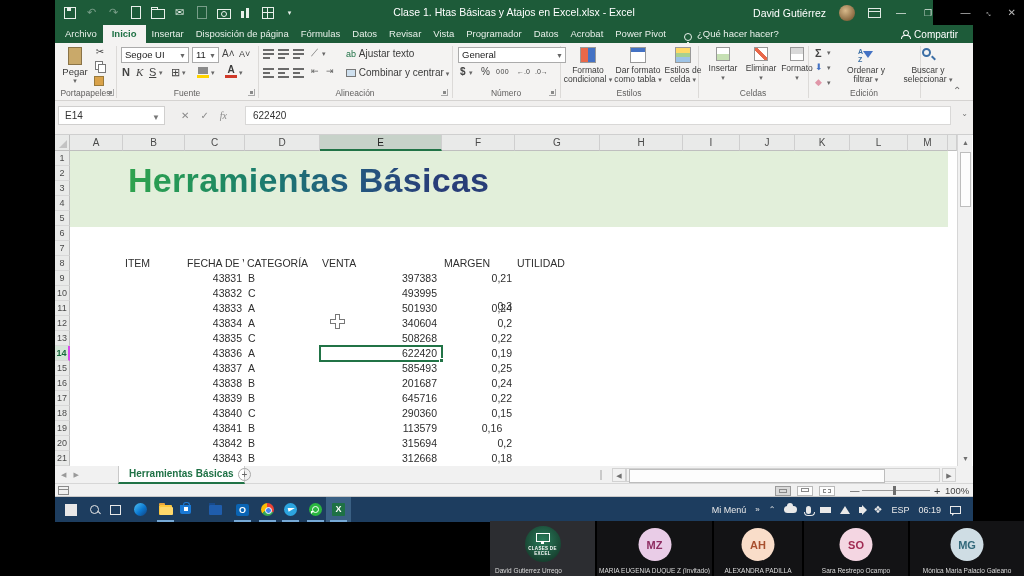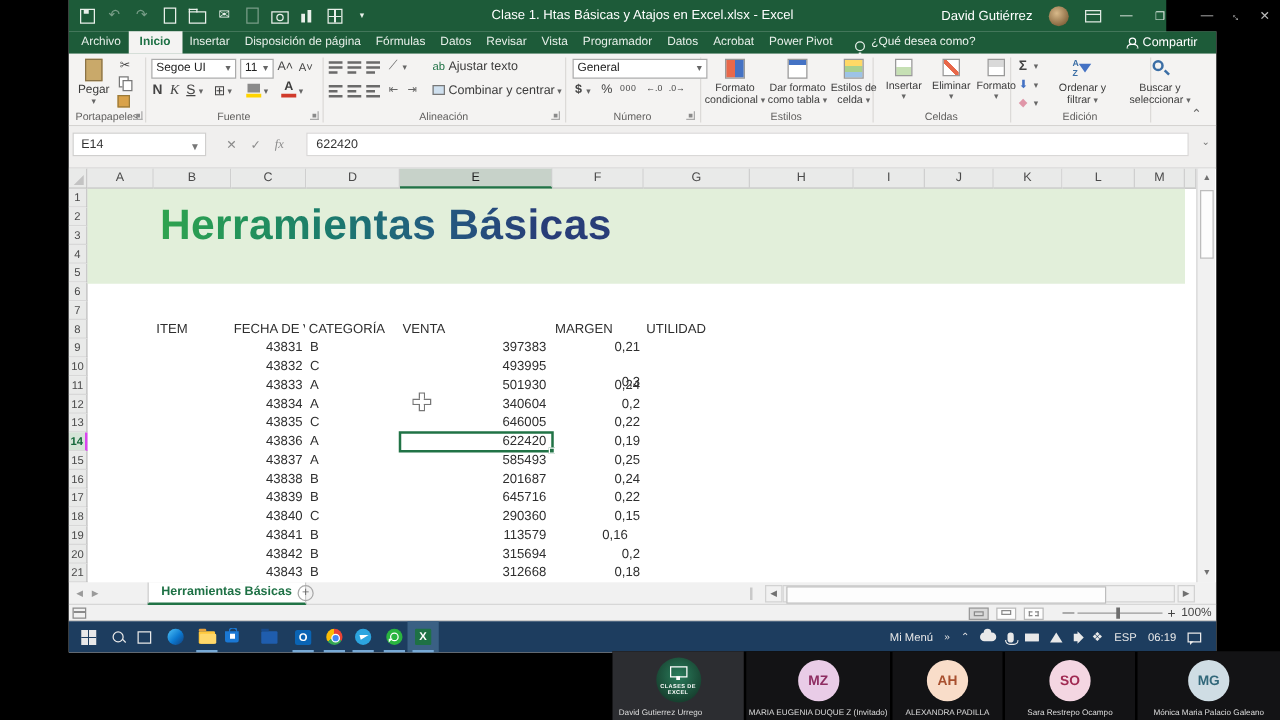--- a/index.html
+++ b/index.html
@@ -188,21 +188,21 @@
       <div class="rtab">Fórmulas</div>
       <div class="rtab">Datos</div>
       <div class="rtab">Revisar</div>
       <div class="rtab">Vista</div>
       <div class="rtab">Programador</div>
       <div class="rtab">Datos</div>
       <div class="rtab">Acrobat</div>
       <div class="rtab">Power Pivot</div>
       <div class="qbox">
         <div class="bulb"></div>
-        <div>¿Qué desea como?</div>
+        <div>¿Qué hacer hacer?</div>
       </div>
     </div>
   <div class="share">
       <span class="person"></span>
       <span>Compartir</span>
     </div>
 
   <div class="ribbon" id="ribbon">
       <div class="gsep" style="left:61px"></div>
       <div class="gsep" style="left:203px"></div>
@@ -427,21 +427,21 @@
       <div class="cell" style="left:130px;top:166px;width:57px;text-align:right">43833</div>
       <div class="cell" style="left:193px;top:166px;width:30px">A</div>
       <div class="cell" style="left:267px;top:166px;width:115px;text-align:right">501930</div>
       <div class="cell" style="left:389px;top:166px;width:68px;text-align:right">0,24</div>
       <div class="cell" style="left:130px;top:181px;width:57px;text-align:right">43834</div>
       <div class="cell" style="left:193px;top:181px;width:30px">A</div>
       <div class="cell" style="left:267px;top:181px;width:115px;text-align:right">340604</div>
       <div class="cell" style="left:389px;top:181px;width:68px;text-align:right">0,2</div>
       <div class="cell" style="left:130px;top:196px;width:57px;text-align:right">43835</div>
       <div class="cell" style="left:193px;top:196px;width:30px">C</div>
-      <div class="cell" style="left:267px;top:196px;width:115px;text-align:right">646005</div>
+      <div class="cell" style="left:267px;top:196px;width:115px;text-align:right">508268</div>
       <div class="cell" style="left:389px;top:196px;width:68px;text-align:right">0,22</div>
       <div class="cell" style="left:130px;top:211px;width:57px;text-align:right">43836</div>
       <div class="cell" style="left:193px;top:211px;width:30px">A</div>
       <div class="cell" style="left:267px;top:211px;width:115px;text-align:right">622420</div>
       <div class="cell" style="left:389px;top:211px;width:68px;text-align:right">0,19</div>
       <div class="cell" style="left:130px;top:226px;width:57px;text-align:right">43837</div>
       <div class="cell" style="left:193px;top:226px;width:30px">A</div>
       <div class="cell" style="left:267px;top:226px;width:115px;text-align:right">585493</div>
       <div class="cell" style="left:389px;top:226px;width:68px;text-align:right">0,25</div>
       <div class="cell" style="left:130px;top:241px;width:57px;text-align:right">43838</div>

